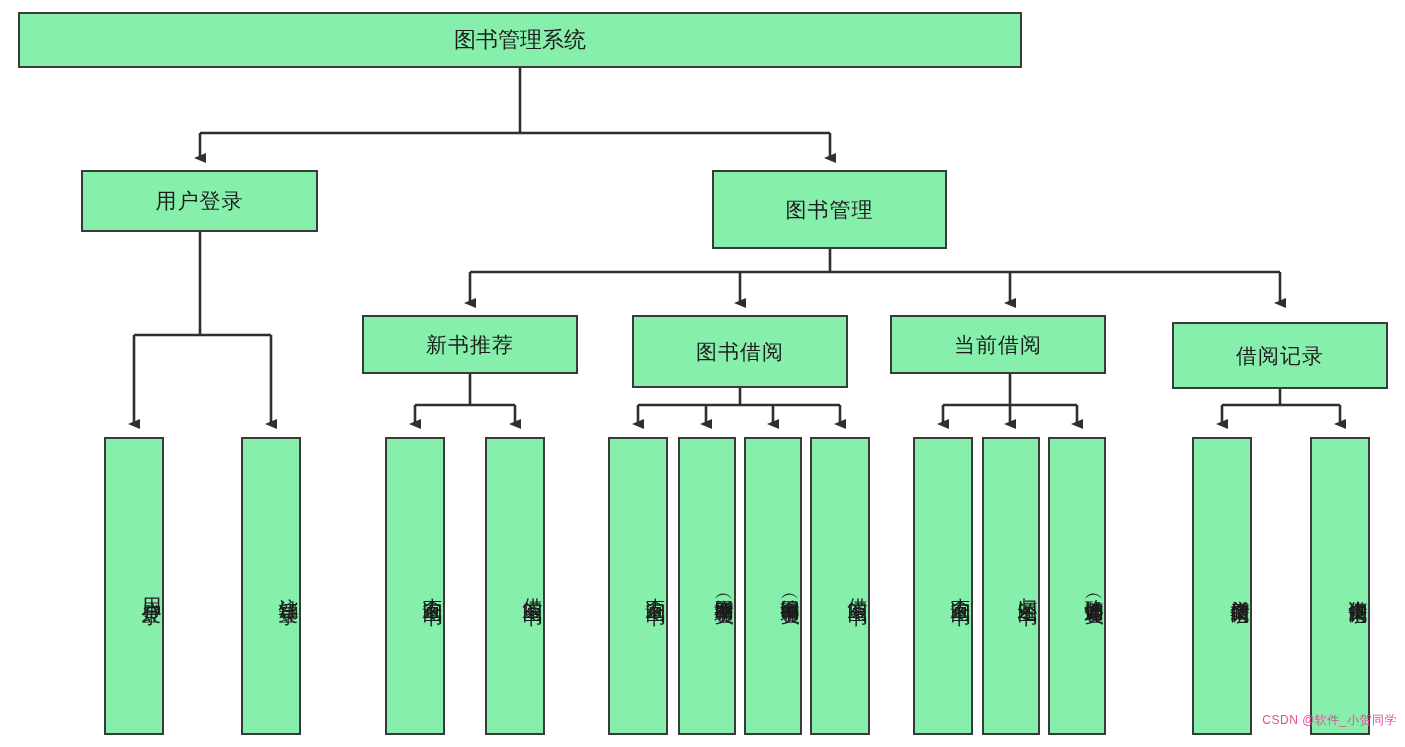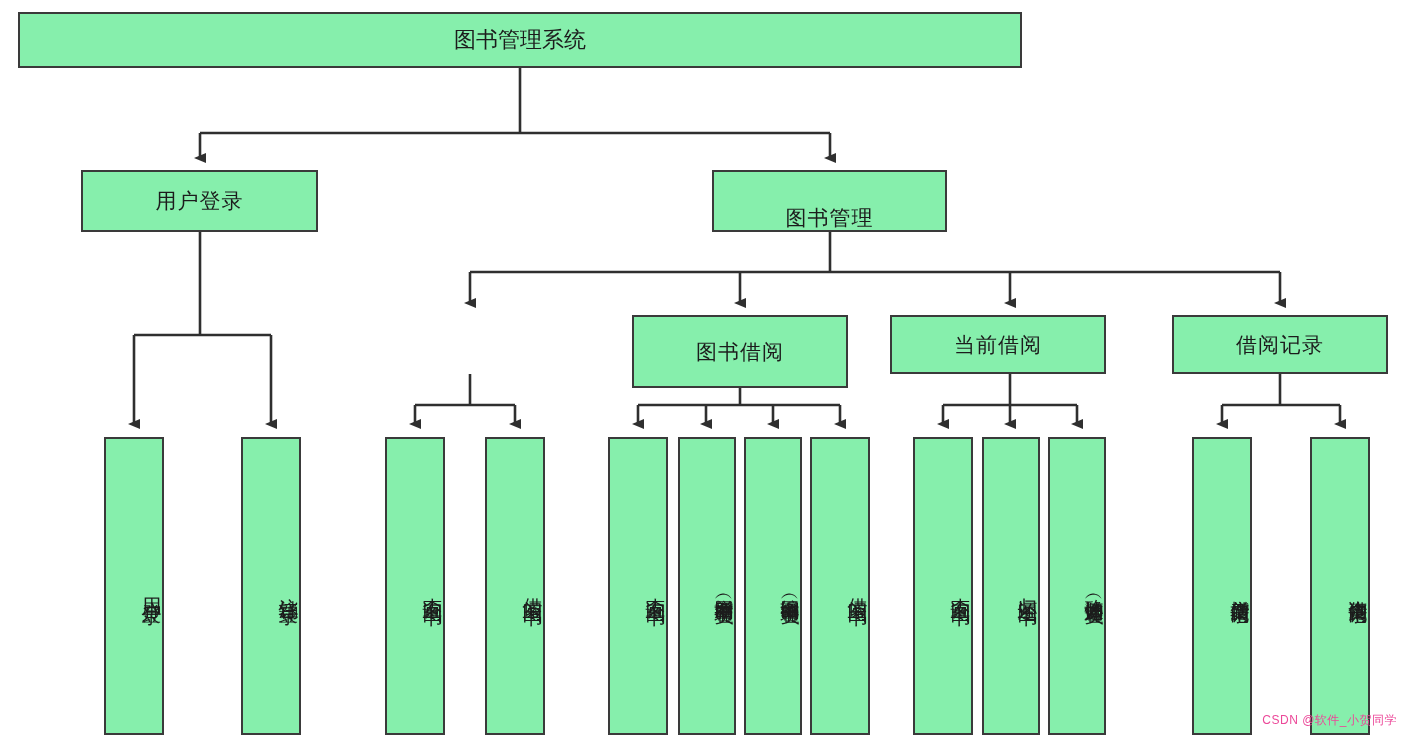--- a/index.html
+++ b/index.html
@@ -130,31 +130,34 @@
     </g>
   </svg>
 
   <div class="node root" style="left:18px; top:12px; width:1004px; height:56px;">
     <span>图书管理系统</span>
   </div>
 
   <div class="node horiz" style="left:81px; top:170px; width:237px; height:62px;">
     <span>用户登录</span>
   </div>
-  <div class="node horiz" style="left:712px; top:170px; width:235px; height:62px;align-items:flex-end;">
+  <div class="node horiz" style="left:712px; top:170px; width:235px; height:79px;">
     <span>图书管理</span>
   </div>
 
+  <div class="node horiz" style="left:362px; top:315px; width:216px; height:59px;">
+    <span>新书推荐</span>
+  </div>
   <div class="node horiz" style="left:632px; top:315px; width:216px; height:73px;">
     <span>图书借阅</span>
   </div>
   <div class="node horiz" style="left:890px; top:315px; width:216px; height:59px;">
     <span>当前借阅</span>
   </div>
-  <div class="node horiz" style="left:1172px; top:315px; width:216px; height:59px;">
+  <div class="node horiz" style="left:1172px; top:322px; width:216px; height:67px;">
     <span>借阅记录</span>
   </div>
 
   <div class="node vert" style="left:104px; top:437px; width:60px; height:298px;">
     <span class="vtext">用户登录</span>
   </div>
   <div class="node vert" style="left:241px; top:437px; width:60px; height:298px;">
     <span class="vtext">注销登录</span>
   </div>
 

